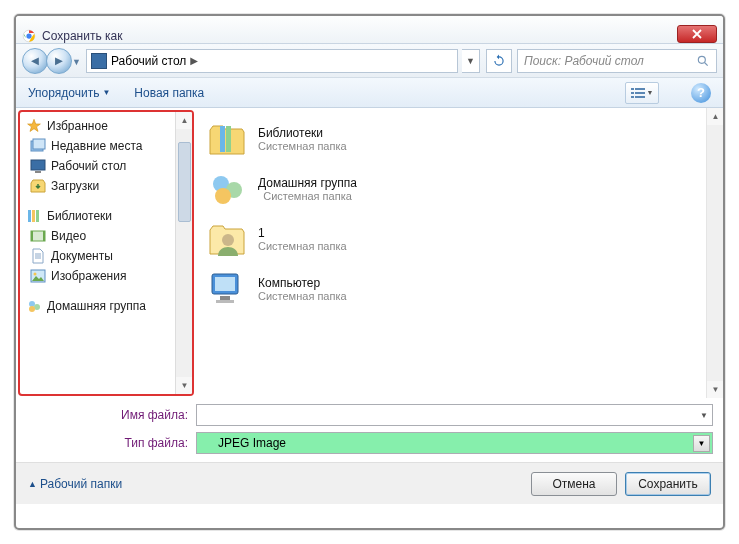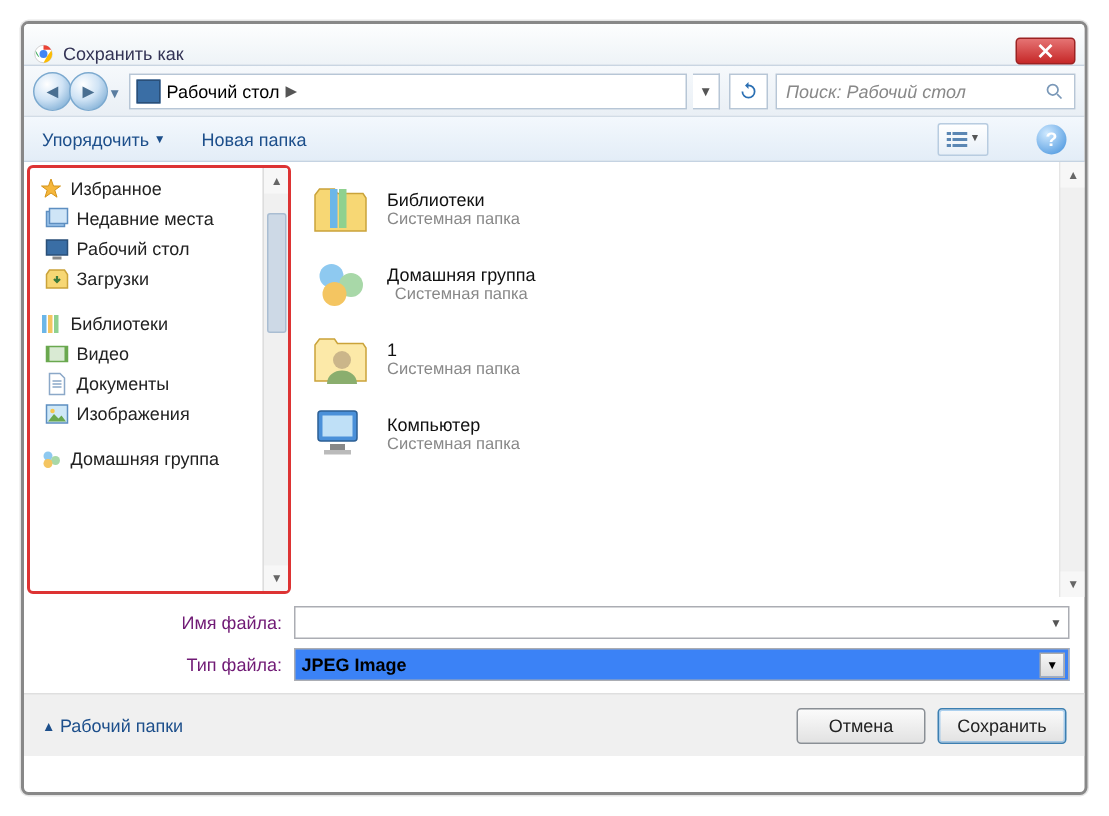--- a/index.html
+++ b/index.html
@@ -45,21 +45,21 @@
 .file-ico { width:42px; height:42px; flex-shrink:0; display:flex; align-items:center; justify-content:center;}
 .file-txt .fname { color:#111; font-size:12px;}
 .file-txt .fdesc { color:#888; font-size:11px;text-align:center;}
 .main-scroll { position:absolute; right:0; top:0; width:17px; height:100%; background:#f0f0f0; border-left:1px solid #e5e5e5;}
 .main-scroll .arr { position:absolute; left:0; width:17px; height:17px; background:#f7f7f7; display:flex; align-items:center; justify-content:center; font-size:8px; color:#666;}
 .main-scroll .arr.up{top:0;} .main-scroll .arr.dn{bottom:0;}
 .form { padding: 6px 10px 2px 10px; }
 .form-row { display:flex; align-items:center; margin-bottom:6px;}
 .form-row label { width:170px; text-align:right; padding-right:8px; color:#701a75;}
 .form-row .field { flex:1; height:22px; border:1px solid #abadb3; background:#fff; padding:0 4px; display:flex; align-items:center;}
-.form-row .combo { flex:1; height:22px; border:1px solid #abadb3; background:#3b82f6; padding:0 4px; display:flex; align-items:center; position:relative;font-weight:bold;}
+.form-row .combo { flex:1; height:22px; border:1px solid #abadb3; background:#86efac; padding:0 21px; display:flex; align-items:center; position:relative;}
 .form-row .combo .dd { position:absolute; right:2px; top:2px; width:17px; height:17px; background:linear-gradient(#f7f7f7,#ddd); border:1px solid #aaa; display:flex; align-items:center; justify-content:center; font-size:8px;}
 .form-row .field .dd { margin-left:auto; font-size:8px; color:#555;}
 .footer { border-top:1px solid #dfdfdf; height:42px; display:flex; align-items:center; padding:0 12px; background:#f0f0f0;}
 .hide-folders { display:flex; align-items:center; gap:3px; color:#1d4f8b;}
 .footer .spacer{flex:1;}
 .btn { min-width:86px; height:24px; border:1px solid #8a8f95; background:linear-gradient(#fbfbfb,#e2e2e2); border-radius:3px; margin-left:8px; display:flex; align-items:center; justify-content:center; color:#222;}
 .btn.primary { border:1px solid #3c7fb1; box-shadow:0 0 0 1px rgba(120,180,230,.6) inset;}
 </style>
 </head>
 <body>

